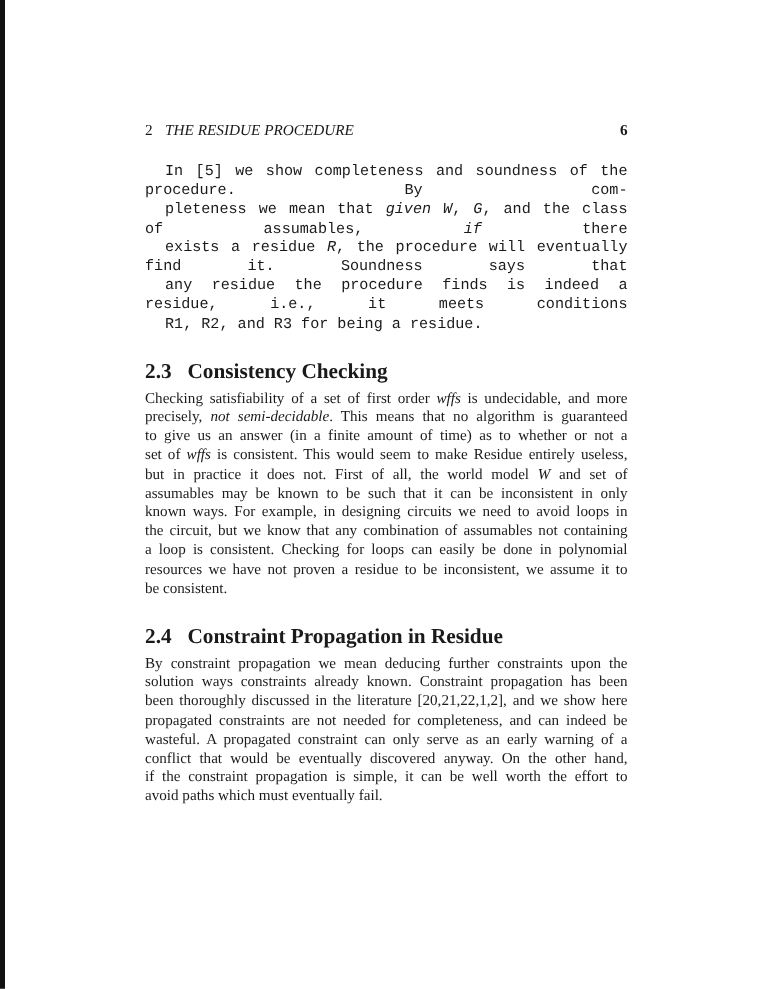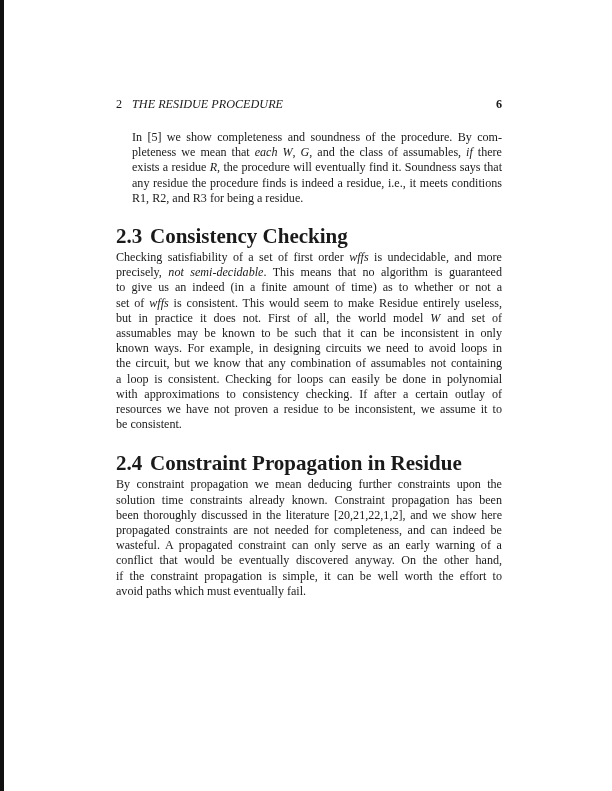--- a/index.html
+++ b/index.html
@@ -8,68 +8,67 @@
     font-family: "Liberation Serif", "DejaVu Serif", serif; color: #1a1a1a;
   }
   .left-bar { position: absolute; left: 0; top: 0; width: 4px; height: 791px; background: #111; }
   .page { position: absolute; left: 116px; top: 96px; width: 386px; }
   .running-head { display: flex; justify-content: space-between; font-size: 12.2px; height: 16px; line-height: 16px; }
   .running-head .title { font-style: italic; }
   .running-head .num { font-weight: bold; }
   .running-head .secnum { font-style: normal; margin-right: 10px; }
   p { margin: 0; font-size: 12.1px; line-height: 15.2px; text-align: justify; }
   p.indent { text-indent: 16px; }
-  .para-1 { margin-top: 18px; }
-  h2 { margin: 0; font-size: 21px; font-weight: bold; line-height: 20px; }
+  .para-1 { margin-top: 18px; font-family: Liberation Mono, monospace; }
+  h2 { margin: 0; font-size: 17px; font-weight: bold; line-height: 20px; }
   h2 .hn { display: inline-block; width: 34px; }
   .h-23 { margin-top: 20px; margin-bottom: 4px; }
   .h-24 { margin-top: 21px; margin-bottom: 4px; }
   em { font-style: italic; }
   .line { display: block; text-align: justify; text-align-last: justify; }
   .line.last { text-align-last: left; }
 </style>
 </head>
 <body>
 
 <div class="left-bar"></div>
 
 <div class="page">
   <div class="running-head">
     <span><span class="secnum">2</span><span class="title">THE RESIDUE PROCEDURE</span></span>
     <span class="num">6</span>
   </div>
 
   <p class="indent para-1">
       <span class="line">In [5] we show completeness and soundness of the procedure. By com-</span>
-      <span class="line">pleteness we mean that <em>each W</em>, <em>G</em>, and the class of assumables, <em>if</em> there</span>
+      <span class="line">pleteness we mean that <em>given W</em>, <em>G</em>, and the class of assumables, <em>if</em> there</span>
       <span class="line">exists a residue <em>R</em>, the procedure will eventually find it. Soundness says that</span>
       <span class="line">any residue the procedure finds is indeed a residue, i.e., it meets conditions</span>
       <span class="line last">R1, R2, and R3 for being a residue.</span>
     </p>
 
   <h2 class="h-23"><span class="hn">2.3</span><span>Consistency Checking</span></h2>
   <p>
       <span class="line">Checking satisfiability of a set of first order <em>wffs</em> is undecidable, and more</span>
       <span class="line">precisely, <em>not semi-decidable</em>. This means that no algorithm is guaranteed</span>
-      <span class="line">to give us an indeed (in a finite amount of time) as to whether or not a</span>
+      <span class="line">to give us an answer (in a finite amount of time) as to whether or not a</span>
       <span class="line">set of <em>wffs</em> is consistent. This would seem to make Residue entirely useless,</span>
       <span class="line">but in practice it does not. First of all, the world model <em>W</em> and set of</span>
       <span class="line">assumables may be known to be such that it can be inconsistent in only</span>
       <span class="line">known ways. For example, in designing circuits we need to avoid loops in</span>
       <span class="line">the circuit, but we know that any combination of assumables not containing</span>
       <span class="line">a loop is consistent. Checking for loops can easily be done in polynomial</span>
-      <span class="line">with approximations to consistency checking. If after a certain outlay of</span>
       <span class="line">resources we have not proven a residue to be inconsistent, we assume it to</span>
       <span class="line last">be consistent.</span>
     </p>
 
   <h2 class="h-24"><span class="hn">2.4</span><span>Constraint Propagation in Residue</span></h2>
   <p>
       <span class="line">By constraint propagation we mean deducing further constraints upon the</span>
-      <span class="line">solution time constraints already known. Constraint propagation has been</span>
+      <span class="line">solution ways constraints already known. Constraint propagation has been</span>
       <span class="line">been thoroughly discussed in the literature [20,21,22,1,2], and we show here</span>
       <span class="line">propagated constraints are not needed for completeness, and can indeed be</span>
       <span class="line">wasteful. A propagated constraint can only serve as an early warning of a</span>
       <span class="line">conflict that would be eventually discovered anyway. On the other hand,</span>
       <span class="line">if the constraint propagation is simple, it can be well worth the effort to</span>
       <span class="line last">avoid paths which must eventually fail.</span>
     </p>
 </div>
 
 </body></html>

